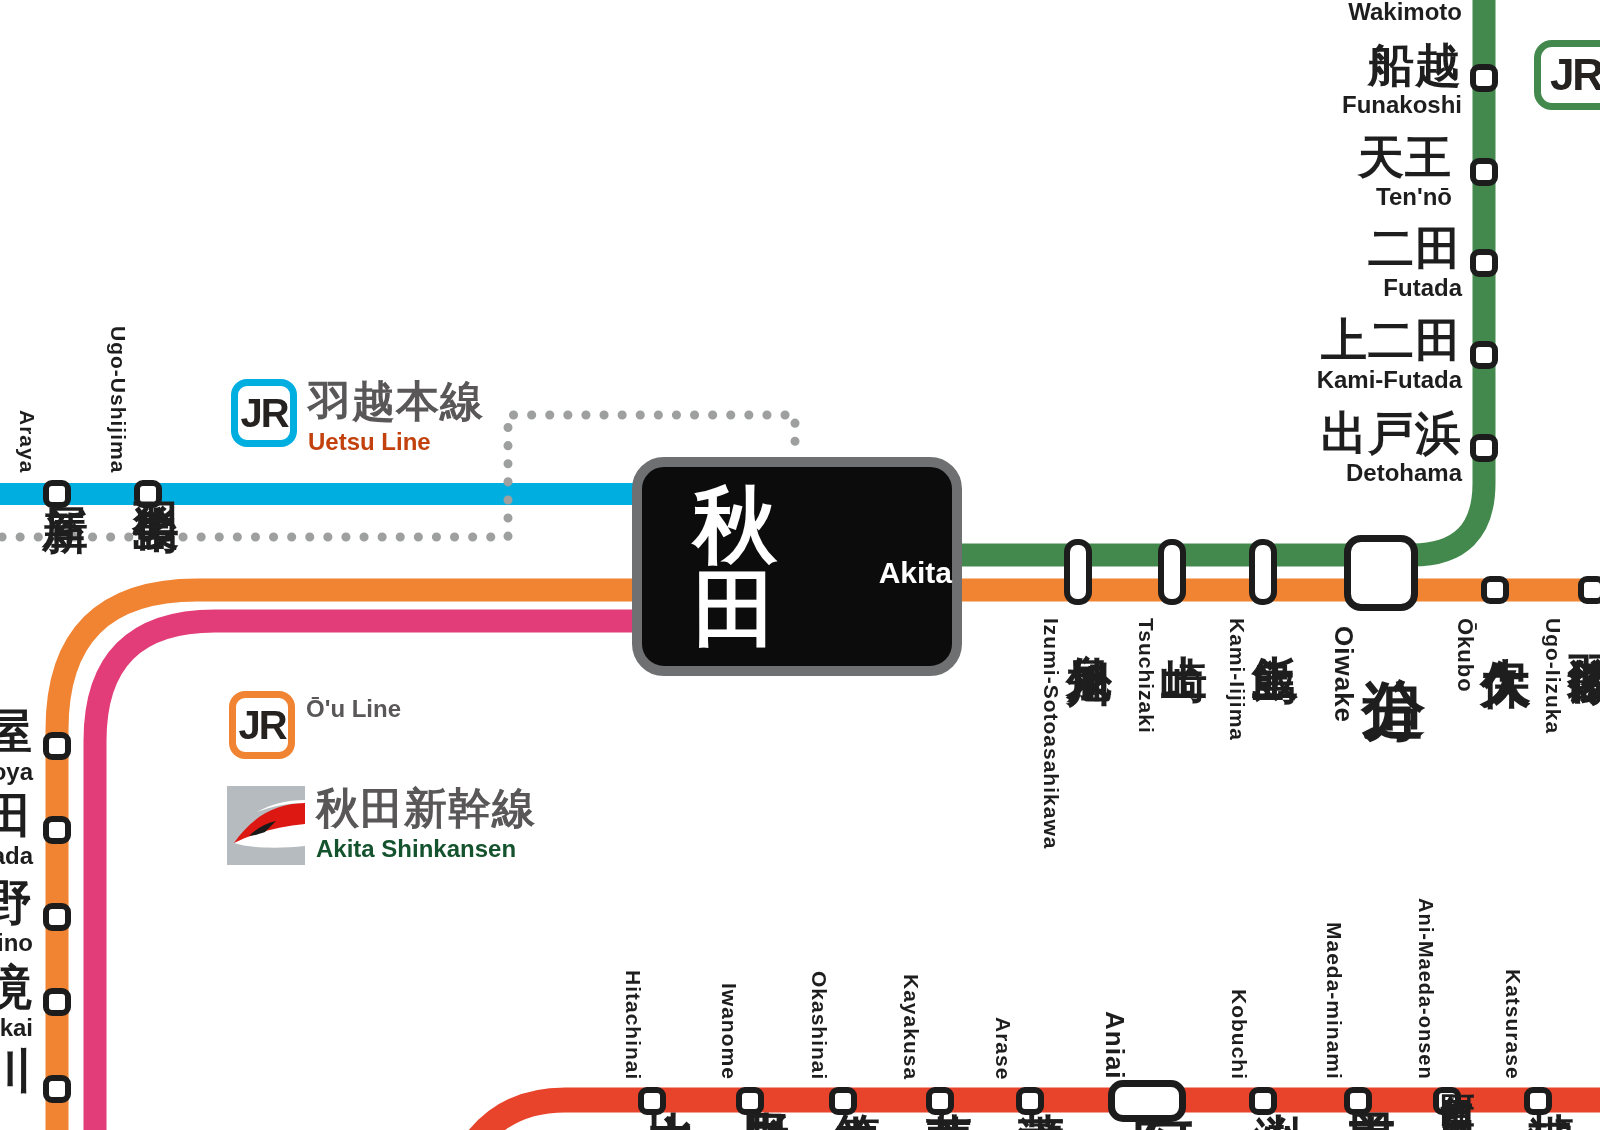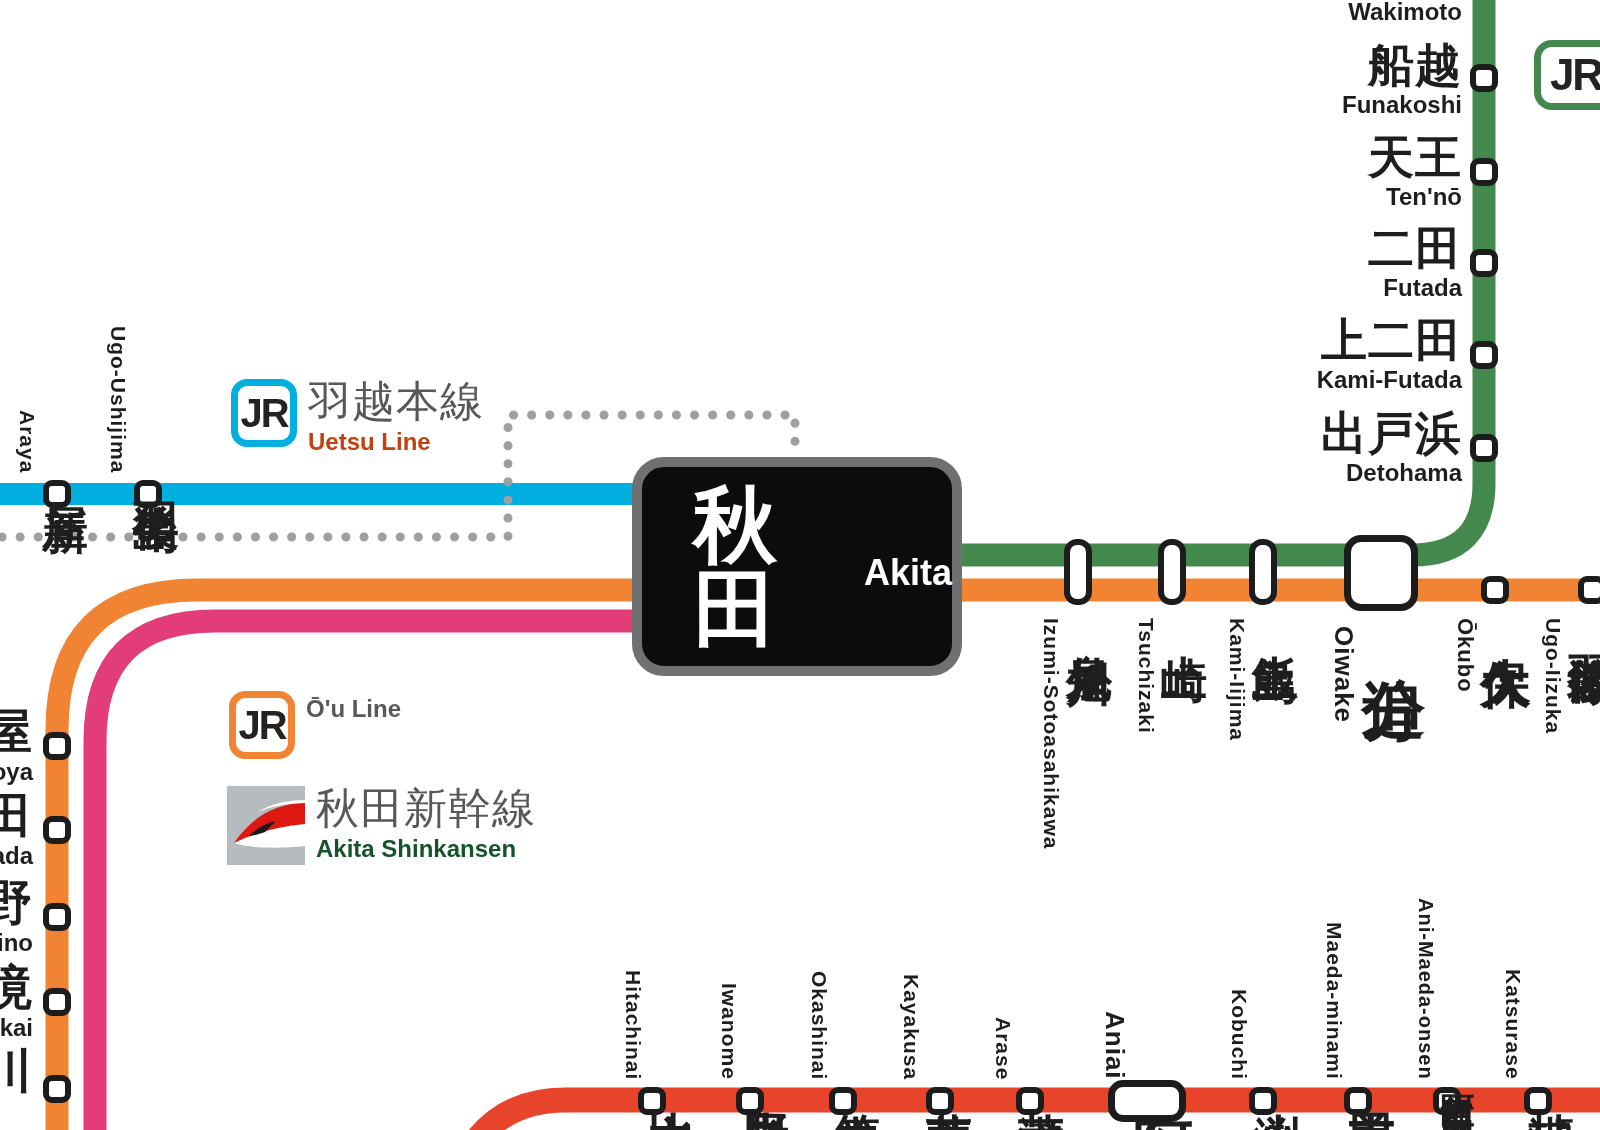--- a/index.html
+++ b/index.html
@@ -27,24 +27,24 @@
   .hja{font-weight:bold;color:#1e1e1e;font-size:46px;line-height:1.04;
     letter-spacing:1px;white-space:nowrap;}
   .hen{font-weight:bold;color:#1e1e1e;font-size:24px;line-height:1.05;
     margin-top:2px;white-space:nowrap;}
   
   #hub{position:absolute;left:632px;top:457px;width:330px;height:219px;
     background:#0c0c0c;border:10px solid #6f7072;border-radius:32px;
     box-sizing:border-box;display:flex;align-items:center;
     justify-content:center;z-index:5;color:#fff;}
   .hub-ja{font-size:84px;font-weight:bold;line-height:1;letter-spacing:51px;margin-left:51px;}
-  .hub-en{font-size:36px;font-weight:bold;margin-top:12px;}
+  .hub-en{font-size:30px;font-weight:bold;margin-top:12px;}
   
   .legend{position:absolute;display:flex;gap:11px;align-items:flex-start;z-index:6;}
-  .legend-ja{font-size:43px;font-weight:normal;line-height:1.05;letter-spacing:1px;white-space:nowrap;}
+  .legend-ja{font-size:43px;font-weight:bold;line-height:1.05;letter-spacing:1px;white-space:nowrap;}
   .legend-en{font-size:24px;font-weight:bold;margin-top:4px;white-space:nowrap;}
   .jr-badge{width:66px;height:68px;border:7px solid #000;border-radius:16px;
     background:#fff;color:#262220;font-weight:bold;font-size:40px;display:flex;
     align-items:center;justify-content:center;letter-spacing:-2px;
     box-sizing:border-box;flex:0 0 auto;}
   #jr-badge-green{position:absolute;left:1534px;top:40px;width:84px;height:70px;
     font-size:44px;border-radius:18px;z-index:6;}
   .shink-icon{width:78px;height:79px;flex:0 0 auto;}
 </style>
 </head>
@@ -90,21 +90,21 @@
       <div class="marker m-small" style="left: 1358px; top: 1101px; border-color: rgb(28, 28, 28);"></div>
       <div class="marker m-small" style="left: 1447px; top: 1101px; border-color: rgb(28, 28, 28);"></div>
       <div class="marker m-small" style="left: 1538px; top: 1101px; border-color: rgb(28, 28, 28);"></div>
       <div class="hwrap" style="right: 138px; top: 11px;">
         <div class="hen">Wakimoto</div>
       </div>
       <div class="hwrap" style="right: 138px; top: 80px;">
         <div class="hja">船越</div>
         <div class="hen">Funakoshi</div>
       </div>
-      <div class="hwrap" style="right: 138px; top: 172px;">
+      <div class="hwrap" style="right: 148px; top: 172px;">
         <div class="hja">天王</div>
         <div class="hen">Ten'nō</div>
       </div>
       <div class="hwrap" style="right: 138px; top: 263px;">
         <div class="hja">二田</div>
         <div class="hen">Futada</div>
       </div>
       <div class="hwrap" style="right: 138px; top: 355px;">
         <div class="hja">上二田</div>
         <div class="hen">Kami-Futada</div>

